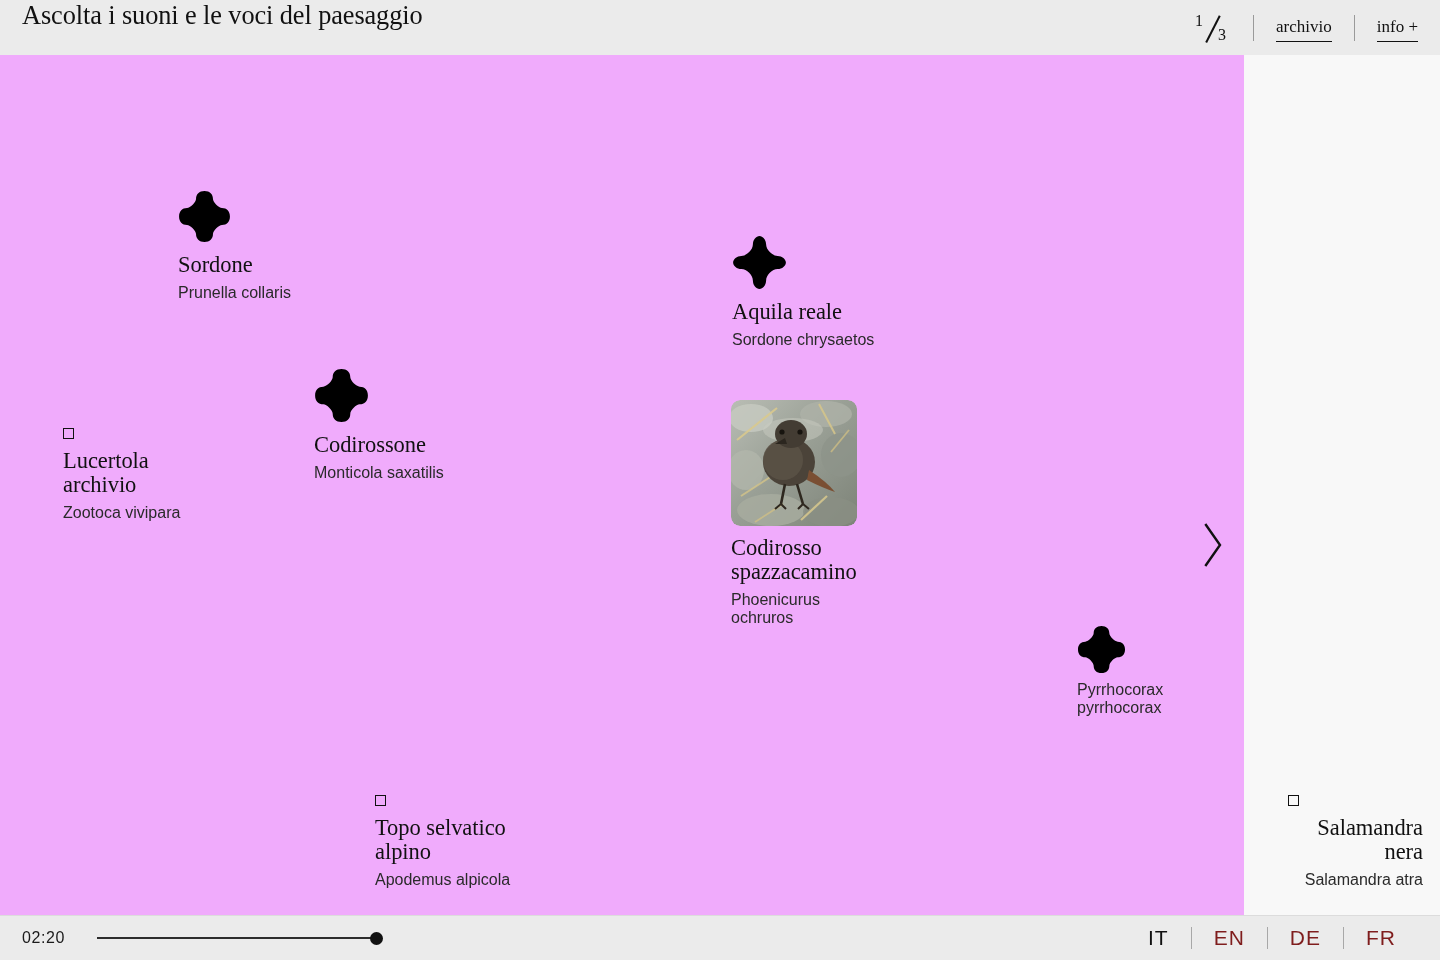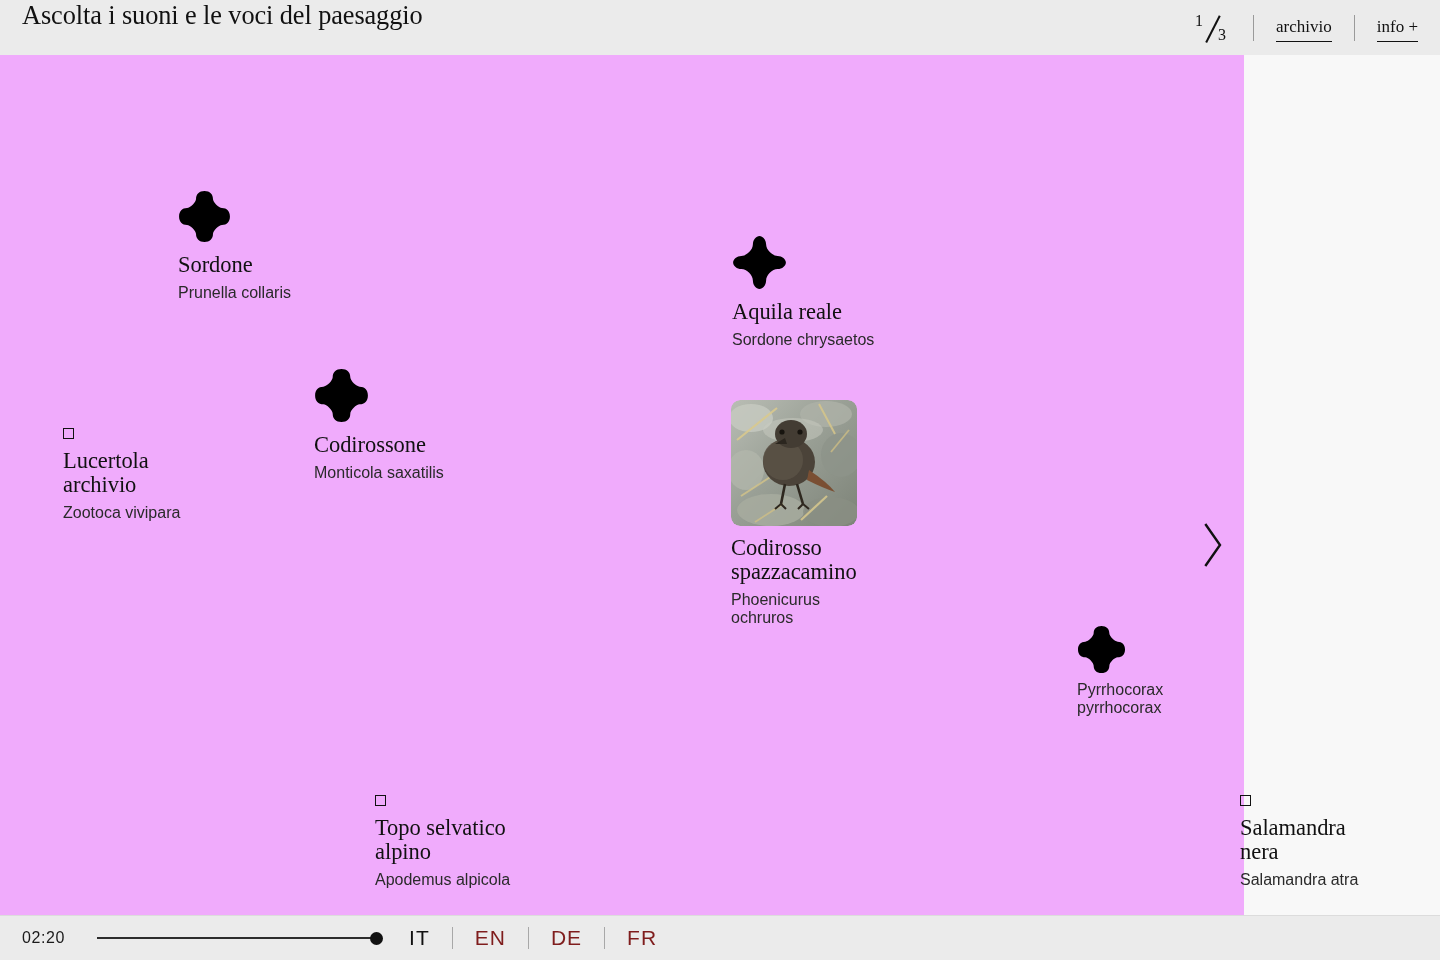--- a/index.html
+++ b/index.html
@@ -201,20 +201,21 @@
   #bottombar {
     position: absolute;
     left: 0;
     bottom: 0;
     width: 1440px;
     height: 45px;
     background: #ebebeb;
     border-top: 1px solid #dcdcdc;
     display: flex;
     align-items: center;
+    justify-content: space-between;
     padding: 0 22px;
   }
 
   #player {
     display: flex;
     align-items: center;
   }
 
   #time-display {
     font-family: "Liberation Sans", sans-serif;
@@ -445,21 +446,21 @@
     </span>
     <div class="poi-sci">Pyrrhocorax pyrrhocorax</div>
   </div>
 
   <div class="poi" style="left:375px; top:740px; width:145px;">
     <span class="marker-square"></span>
     <div class="poi-name">Topo selvatico alpino</div>
     <div class="poi-sci">Apodemus alpicola</div>
   </div>
 
-  <div class="poi" style="left:1240px; top:740px; width:135px;">
+  <div class="poi" style="left:1288px; top:740px; width:135px;text-align:right;">
     <span class="marker-square"></span>
     <div class="poi-name">Salamandra nera</div>
     <div class="poi-sci">Salamandra atra</div>
   </div>
 
   <button id="next-arrow">
     <svg width="22" height="46" viewBox="0 0 22 46" aria-hidden="true">
       <path d="M4 3 L18 23 L4 43" fill="none" stroke="#111" stroke-width="2.4" stroke-linecap="square" stroke-linejoin="miter"></path>
     </svg>
   </button>

